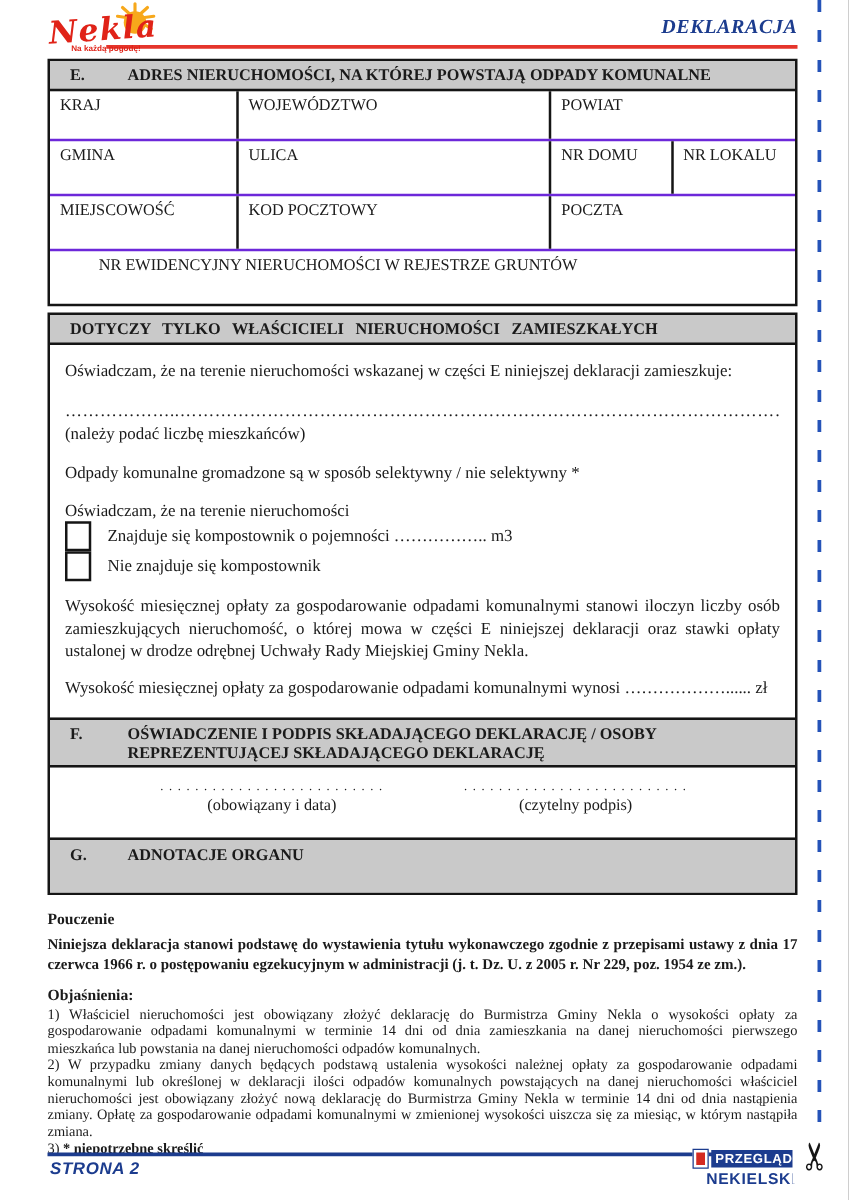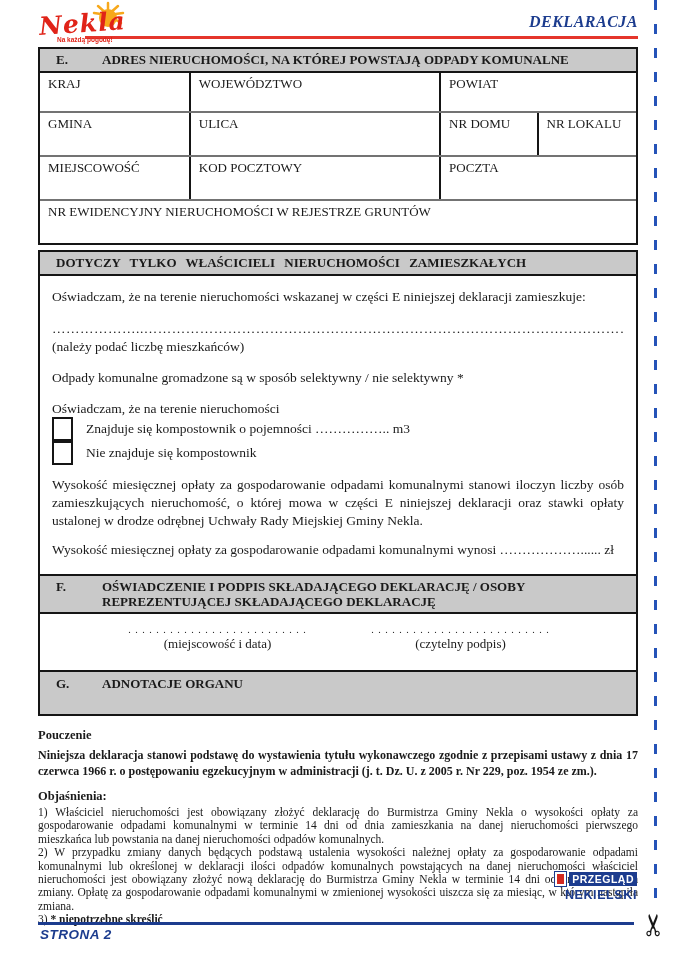--- a/index.html
+++ b/index.html
@@ -40,22 +40,22 @@
   
   .main{position:absolute;left:38px;top:47px;width:600px;}
   .tbl{border:2px solid #151515;box-sizing:border-box;background:#fff;}
   .sec-hdr{
     background:#c9c9c9;border-bottom:2px solid #151515;
     display:flex;align-items:flex-start;
     font-weight:bold;font-size:13px;padding:3px 8px 3px 16px;line-height:16px;
   }
   .sec-letter{width:46px;flex:none;}
   .sec-title{flex:1;}
-  .frow{display:flex;border-bottom:2px solid #737373;}
-  .frow:last-child{border-bottom:none;}
+  .frow{display:flex;border-bottom:2px solid #6d28d9;}
+  .frow:last-child{border-bottom:none;padding-left:31px;}
   .cell{
     border-right:2px solid #151515;box-sizing:border-box;
     padding:3px 8px;font-size:13px;line-height:15px;
   }
   .cell:last-child{border-right:none;}
   .h38{height:38px;} .h42{height:42px;}
   .w-c1{width:25.3%;} .w-c2{width:42%;} .w-c3{width:32.7%;}
   .w-h1{width:16.35%;} .w-h2{width:16.35%;}
   .w-full{width:100%;}
   .gap{height:5px;}
@@ -93,21 +93,21 @@
   .objasnienia{margin-top:10px;}
   .obj-items{font-size:11.5px;line-height:13.4px;text-align:justify;margin-top:2px;}
   .obj-items p{margin:0;}
   .obj-bold{font-weight:bold;}
   
   .footline{position:absolute;left:38px;top:922px;width:602px;height:3px;background:#1c3c8e;z-index:1;}
   .page-label{
     position:absolute;left:40px;top:927px;font-family:"Liberation Sans", sans-serif;
     font-weight:bold;font-style:italic;font-size:13.5px;color:#1c3c8e;letter-spacing:0.5px;z-index:2;
   }
-  .publisher{position:absolute;right:42px;top:871px;z-index:2;text-align:right;}
+  .publisher{position:absolute;right:42px;top:919px;z-index:2;text-align:right;}
   .pub-top{display:flex;align-items:center;justify-content:flex-end;}
   .crest{width:11px;height:14px;background:#fff;border:1px solid #1c3c8e;margin-right:2px;position:relative;flex:none;}
   .crest::after{content:"";position:absolute;left:2px;top:2px;right:2px;bottom:2px;background:#d42a20;}
   .pub-badge{
     background:#1c3c8e;color:#fff;font-family:"Liberation Sans", sans-serif;
     font-weight:bold;font-size:10.5px;padding:1px 3px;letter-spacing:0.5px;
   }
   .pub-bottom{
     color:#1c3c8e;font-family:"Liberation Sans", sans-serif;font-weight:bold;
     font-size:12.5px;letter-spacing:0.6px;margin-top:1px;
@@ -196,21 +196,21 @@
       </div>
 
       <div class="hdr-f">
         <span class="sec-letter">F.</span>
         <span class="sec-title">OŚWIADCZENIE I PODPIS SKŁADAJĄCEGO DEKLARACJĘ / OSOBY REPREZENTUJĄCEJ SKŁADAJĄCEGO DEKLARACJĘ</span>
       </div>
 
       <div class="body-f">
         <div class="sig-block">
           <div class="sig-dots">. . . . . . . . . . . . . . . . . . . . . . . . . .</div>
-          <div class="sig-label">(miejscowość i data)</div>
+          <div class="sig-label">(obowiązany i data)</div>
         </div>
         <div class="sig-block">
           <div class="sig-dots">. . . . . . . . . . . . . . . . . . . . . . . . . .</div>
           <div class="sig-label">(czytelny podpis)</div>
         </div>
       </div>
 
       <div class="sec-g">
         <span class="sec-letter">G.</span>
         <span class="sec-title">ADNOTACJE ORGANU</span>

